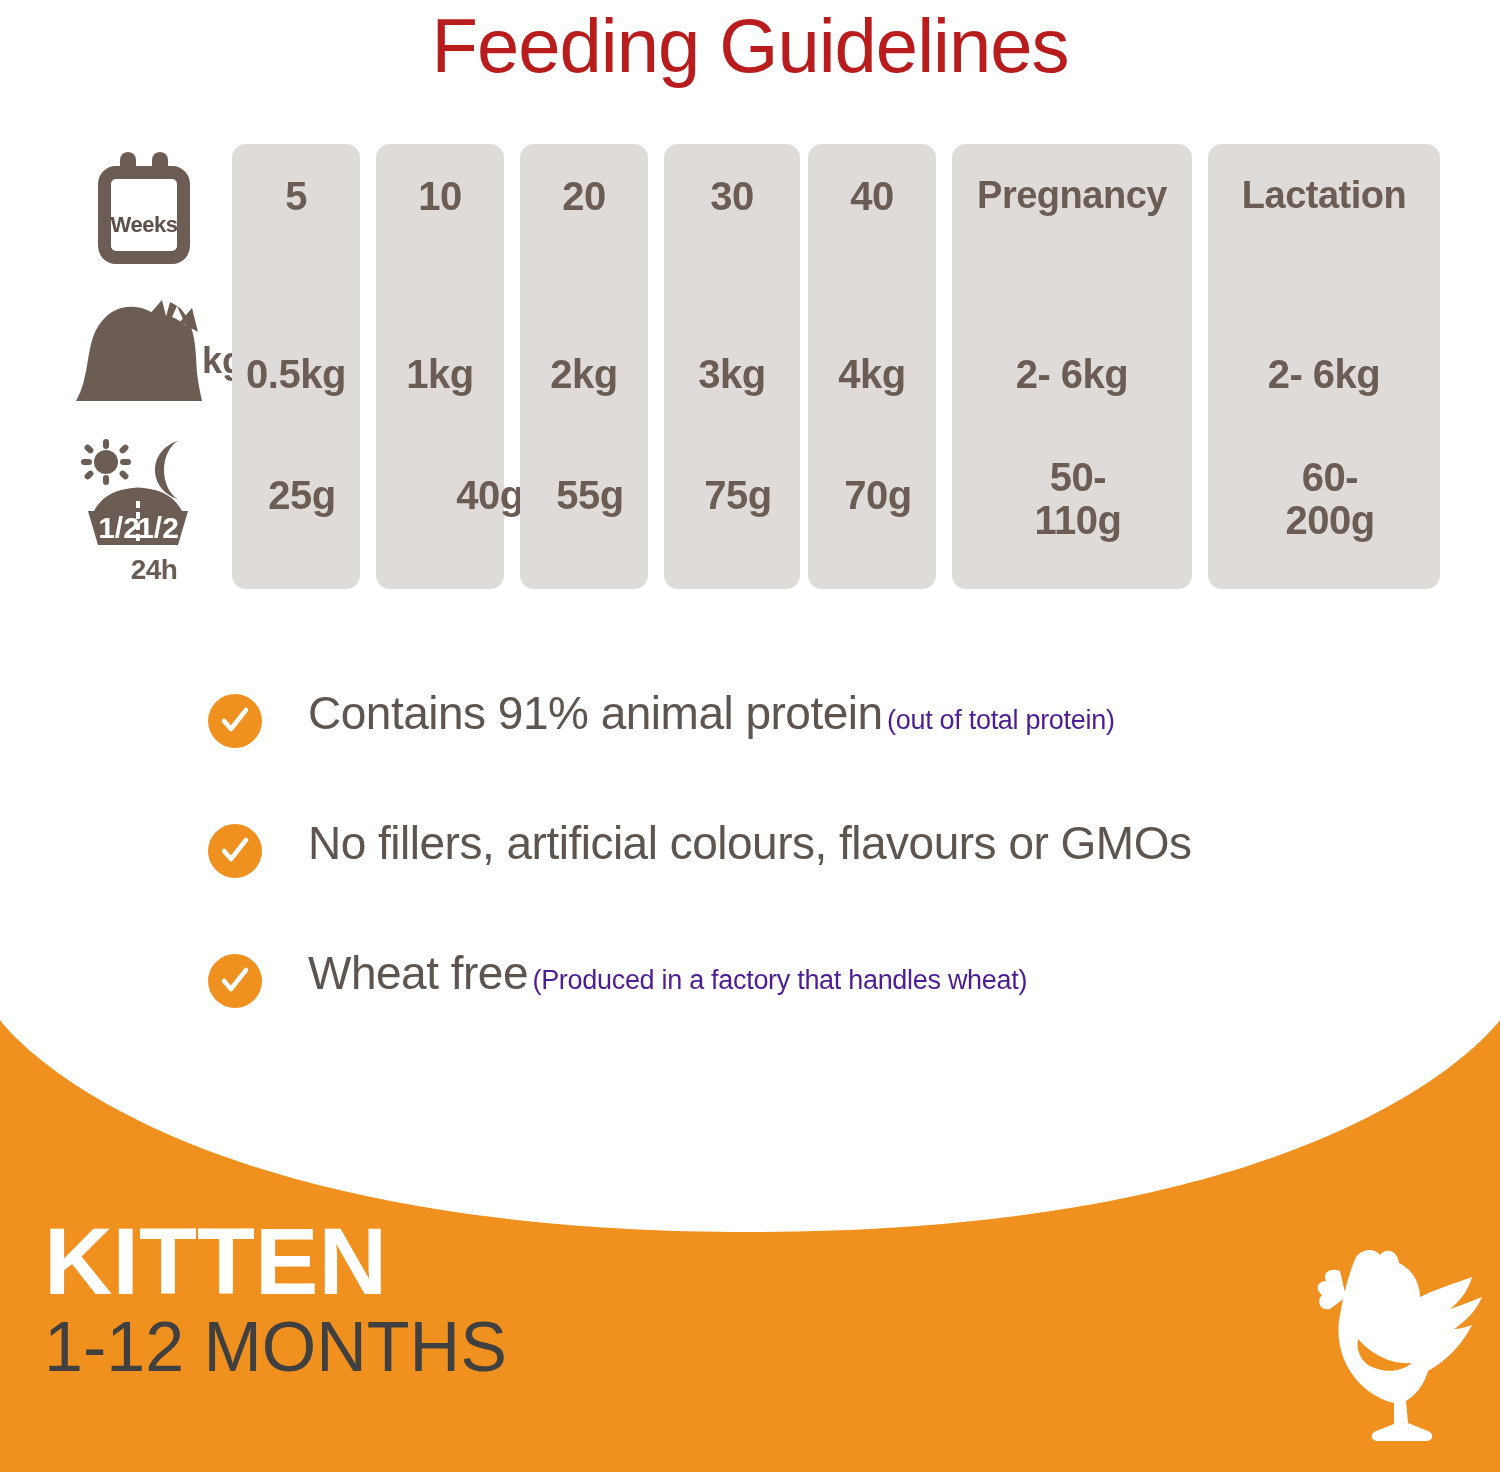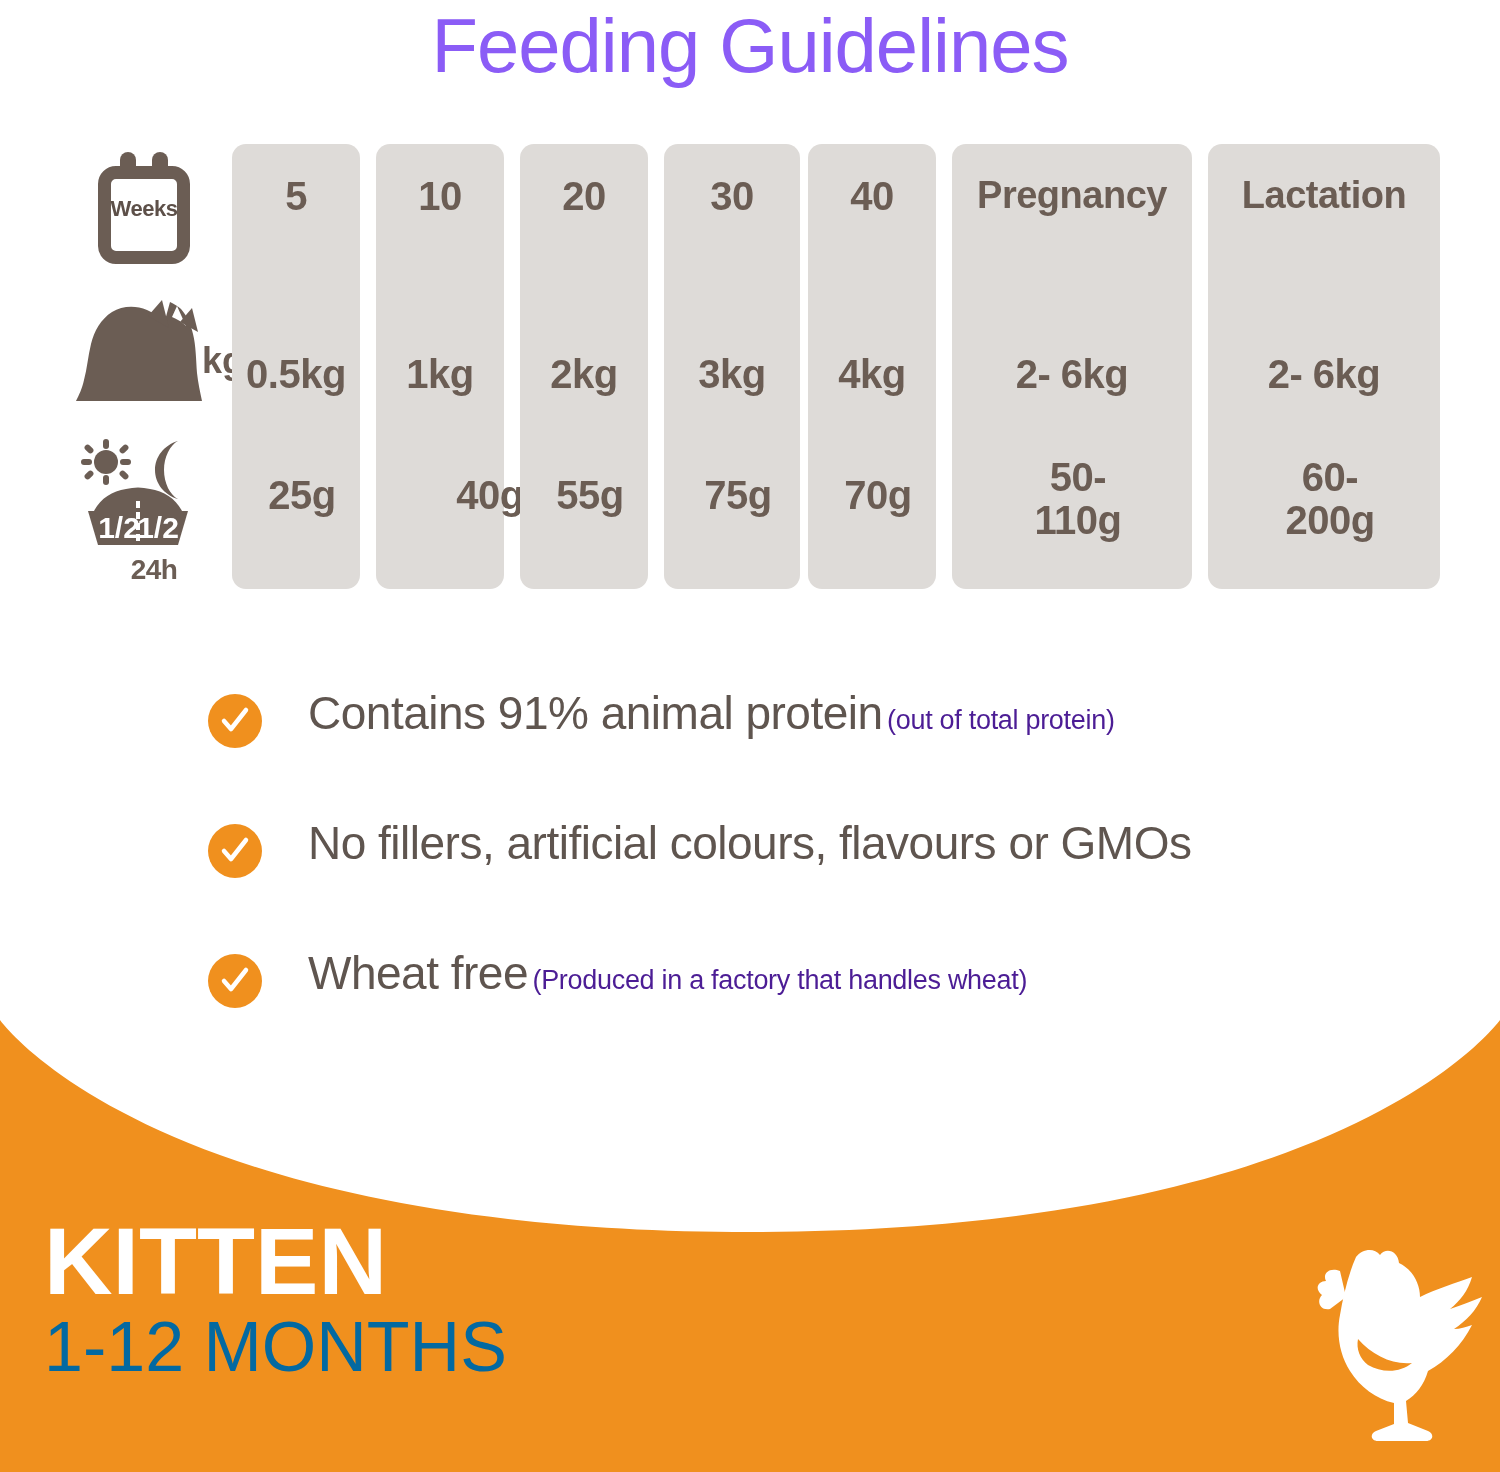--- a/index.html
+++ b/index.html
@@ -9,39 +9,39 @@
     font-family:"Liberation Sans", sans-serif;
     overflow:hidden;
   }
   .page { position:relative; width:1500px; height:1472px; background:#fff; }
 
   
   .title {
     position:absolute; left:0; top:6px; width:1500px;
     text-align:center;
     font-size:76px; font-weight:400; letter-spacing:-1px;
-    color:#8b5cf6;
+    color:#b91c1c;
     line-height:1.05;
   }
 
   
   .table-wrap { position:absolute; left:70px; top:144px; width:1370px; height:450px; }
 
   .row-labels { position:absolute; left:0; top:0; width:160px; height:450px; }
 
   .lbl { position:absolute; color:#6b5d54; }
 
   
   .cal { left:28px; top:8px; width:92px; height:112px; }
   .cal .tab { position:absolute; width:16px; height:30px; border-radius:8px; background:#6b5d54; top:0; }
   .cal .tab.l { left:22px; }
   .cal .tab.r { left:54px; }
   .cal .body { position:absolute; left:0; top:14px; width:92px; height:98px;
      border:13px solid #6b5d54; border-radius:18px; background:#fff; }
-  .cal .wk { position:absolute; left:0; top:44px; width:92px; text-align:center;
+  .cal .wk { position:absolute; left:0; top:60px; width:92px; text-align:center;
      font-size:22px; font-weight:bold; color:#5d5049; letter-spacing:-0.5px;}
 
   
   .cat { left:4px; top:150px; width:130px; height:110px; }
   .cat svg { display:block; width:130px; height:110px; }
   .kg-label { position:absolute; left:132px; top:196px; font-size:36px; font-weight:bold; color:#6b5d54; }
 
   
   .bowl { left:6px; top:295px; width:140px; height:150px; }
   .bowl svg { display:block; width:140px; height:118px; }
@@ -83,21 +83,21 @@
   .check svg { position:absolute; left:12px; top:12px; width:30px; height:30px; }
   .btxt { position:absolute; left:100px; top:0px; white-space:nowrap; }
   .btxt .main { font-size:46px; color:#5f554f; font-weight:400; letter-spacing:-0.5px; }
   .btxt .sub  { font-size:27px; color:#4c1d95; font-weight:400; letter-spacing:-0.3px; }
 
   
   .footer { position:absolute; left:0; top:1020px; width:1500px; height:452px; overflow:hidden; }
   .footer svg { position:absolute; left:0; top:0; }
   .kittenblk { position:absolute; left:44px; top:198px; }
   .kitten { font-size:95px; font-weight:bold; color:#ffffff; line-height:0.92; letter-spacing:0px; }
-  .months { font-size:70px; font-weight:400; color:#0369a1; line-height:1.05; letter-spacing:0px; margin-top:6px;}
+  .months { font-size:70px; font-weight:400; color:#404040; line-height:1.05; letter-spacing:0px; margin-top:6px;}
   .chicken { position:absolute; left:1300px; top:1235px; width:190px; height:220px; }
   .chicken svg { display:block; width:190px; height:220px; }
 </style>
 </head>
 <body>
 
 <div class="page">
 
   <div class="title">Feeding Guidelines</div>
 

